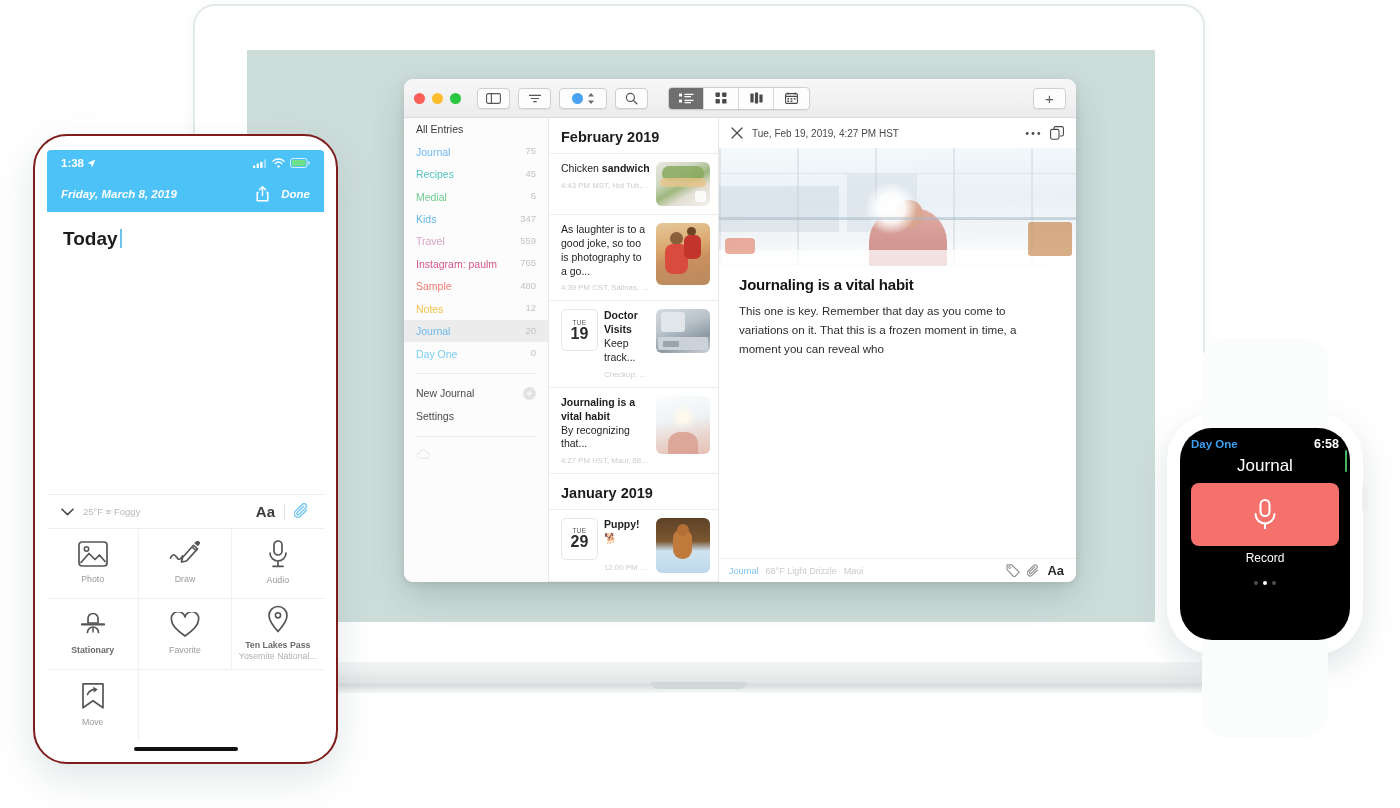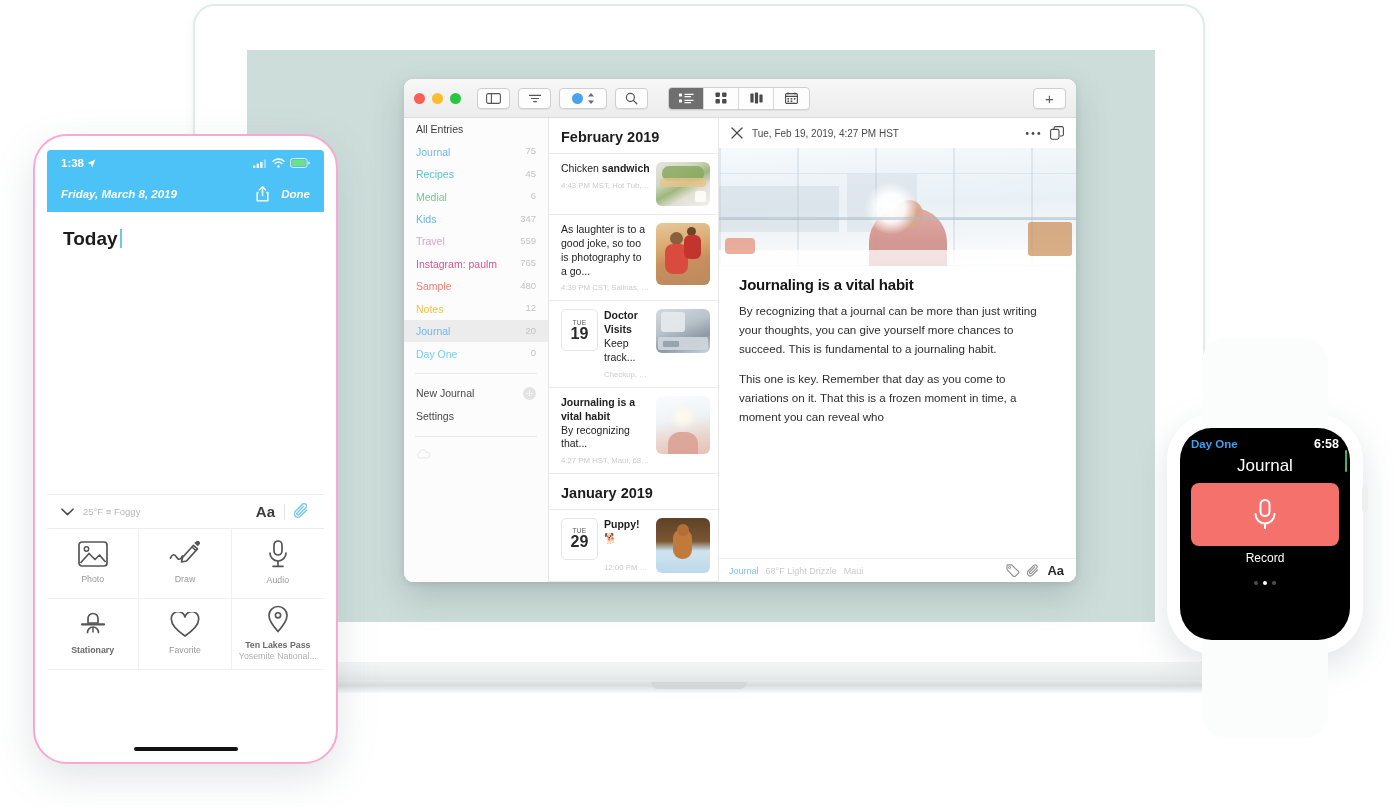--- a/index.html
+++ b/index.html
@@ -182,21 +182,21 @@
     font-size: 9px; border-top: 1px solid #f0f0f0; background: #fff;
   }
   .foot-journal { color: #7fc2f0; }
   .foot-muted { color: #cacaca; }
 
   
   #phone {
     position: absolute; left: 33px; top: 134px;
     width: 305px; height: 630px;
     background: #ffffff;
-    border: 2px solid #f9a8d4;
+    border: 2px solid #7f1d1d;
     border-radius: 34px;
     box-shadow: 0 14px 38px rgba(120,140,145,.22);
     padding: 14px 12px 22px 12px;
   }
   #phone-screen {
     width: 100%; height: 100%;
     background: #ffffff; border-radius: 4px;
     overflow: hidden; display: flex; flex-direction: column;
   }
   #phone-home {
@@ -582,21 +582,20 @@
             <div style="position:absolute;left:0;right:0;bottom:46px;height:3px;background:rgba(168,186,200,.5)"></div>
 
             <div style="position:absolute;left:0;right:0;bottom:0;height:16px;background:rgba(255,255,255,.72)"></div>
             <div style="position:absolute;right:4px;bottom:10px;width:44px;height:34px;background:#c78c52;opacity:.7;border-radius:3px"></div>
             <div style="position:absolute;left:6px;bottom:12px;width:30px;height:16px;background:#e07a5f;opacity:.6;border-radius:4px"></div>
           </div>
 
           <div id="detail-scroll">
             <div id="detail-title">Journaling is a vital habit</div>
             <div id="detail-body">
-              <p>By recognizing that a journal can be more than just writing your thoughts, you can give yourself more chances to succeed. This is fundamental to a journaling habit.</p>
               <p>This one is key. Remember that day as you come to variations on it. That this is a frozen moment in time, a moment you can reveal who</p>
             </div>
 
           </div>
 
           <div id="detail-foot">
             <span class="foot-journal">Journal</span>
             <span class="foot-muted">68°F Light Drizzle</span>
             <span class="foot-muted">Maui</span>
             <span class="spacer"></span>
@@ -725,20 +724,28 @@
 
 
         <div class="grid-cell">
           <svg width="22" height="28" viewBox="0 0 22 28">
             <path d="M11 26.5 C11 26.5 20 16.5 20 10.5 A9 9 0 0 0 2 10.5 C2 16.5 11 26.5 11 26.5 Z" fill="none" stroke="#555" stroke-width="1.7" stroke-linejoin="round"></path>
             <circle cx="11" cy="10.3" r="2.6" fill="none" stroke="#555" stroke-width="1.6"></circle>
           </svg>
           <span class="grid-label bold"><span>Ten Lakes Pass</span><span class="sub">Yosemite National...</span></span>
         </div>
 
+        <div class="grid-cell">
+          <svg width="24" height="28" viewBox="0 0 24 28">
+            <path d="M2 1.8 h20 v24 l-10 -7 l-10 7 z" fill="none" stroke="#555" stroke-width="1.7" stroke-linejoin="round"></path>
+            <path d="M6.5 12.5 q2.5 -5.5 9 -5" fill="none" stroke="#555" stroke-width="1.7" stroke-linecap="round"></path>
+            <path d="M12.2 4.6 L16.4 7.4 L12.8 10.8 Z" fill="#555"></path>
+          </svg>
+          <span class="grid-label">Move</span>
+        </div>
 
       </div>
     </div>
     <div id="phone-home"></div>
   </div>
 
   <div id="watch">
     <div id="watch-band-top"></div>
     <div id="watch-band-bot"></div>
     <div id="watch-crown"></div>

